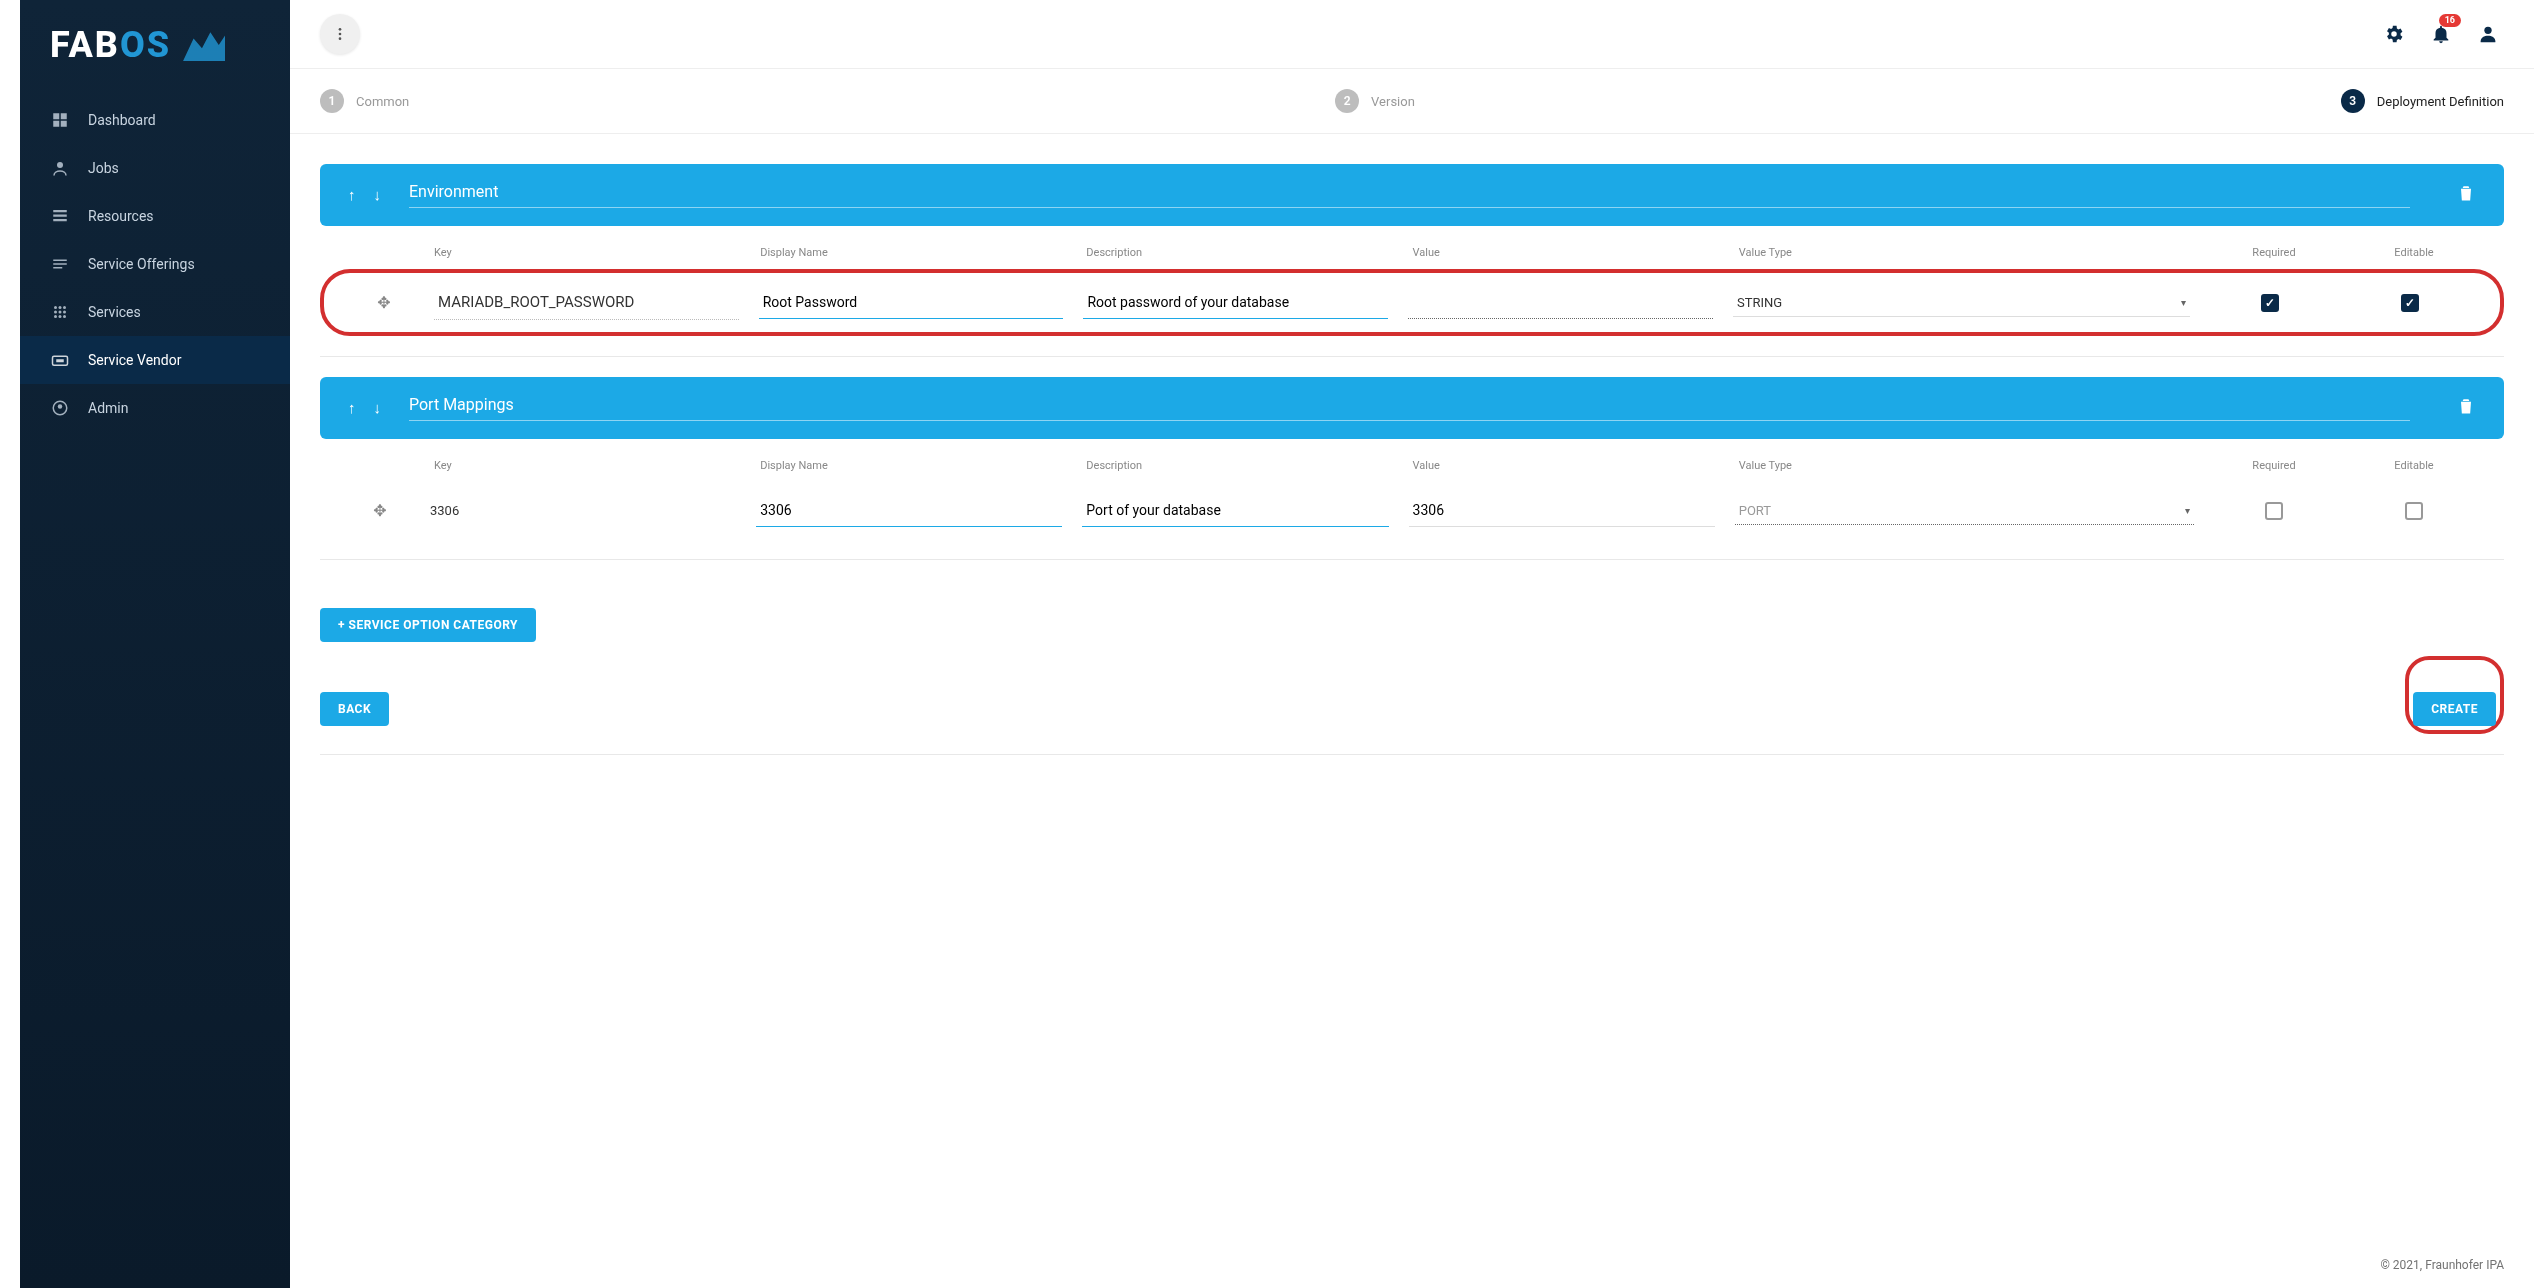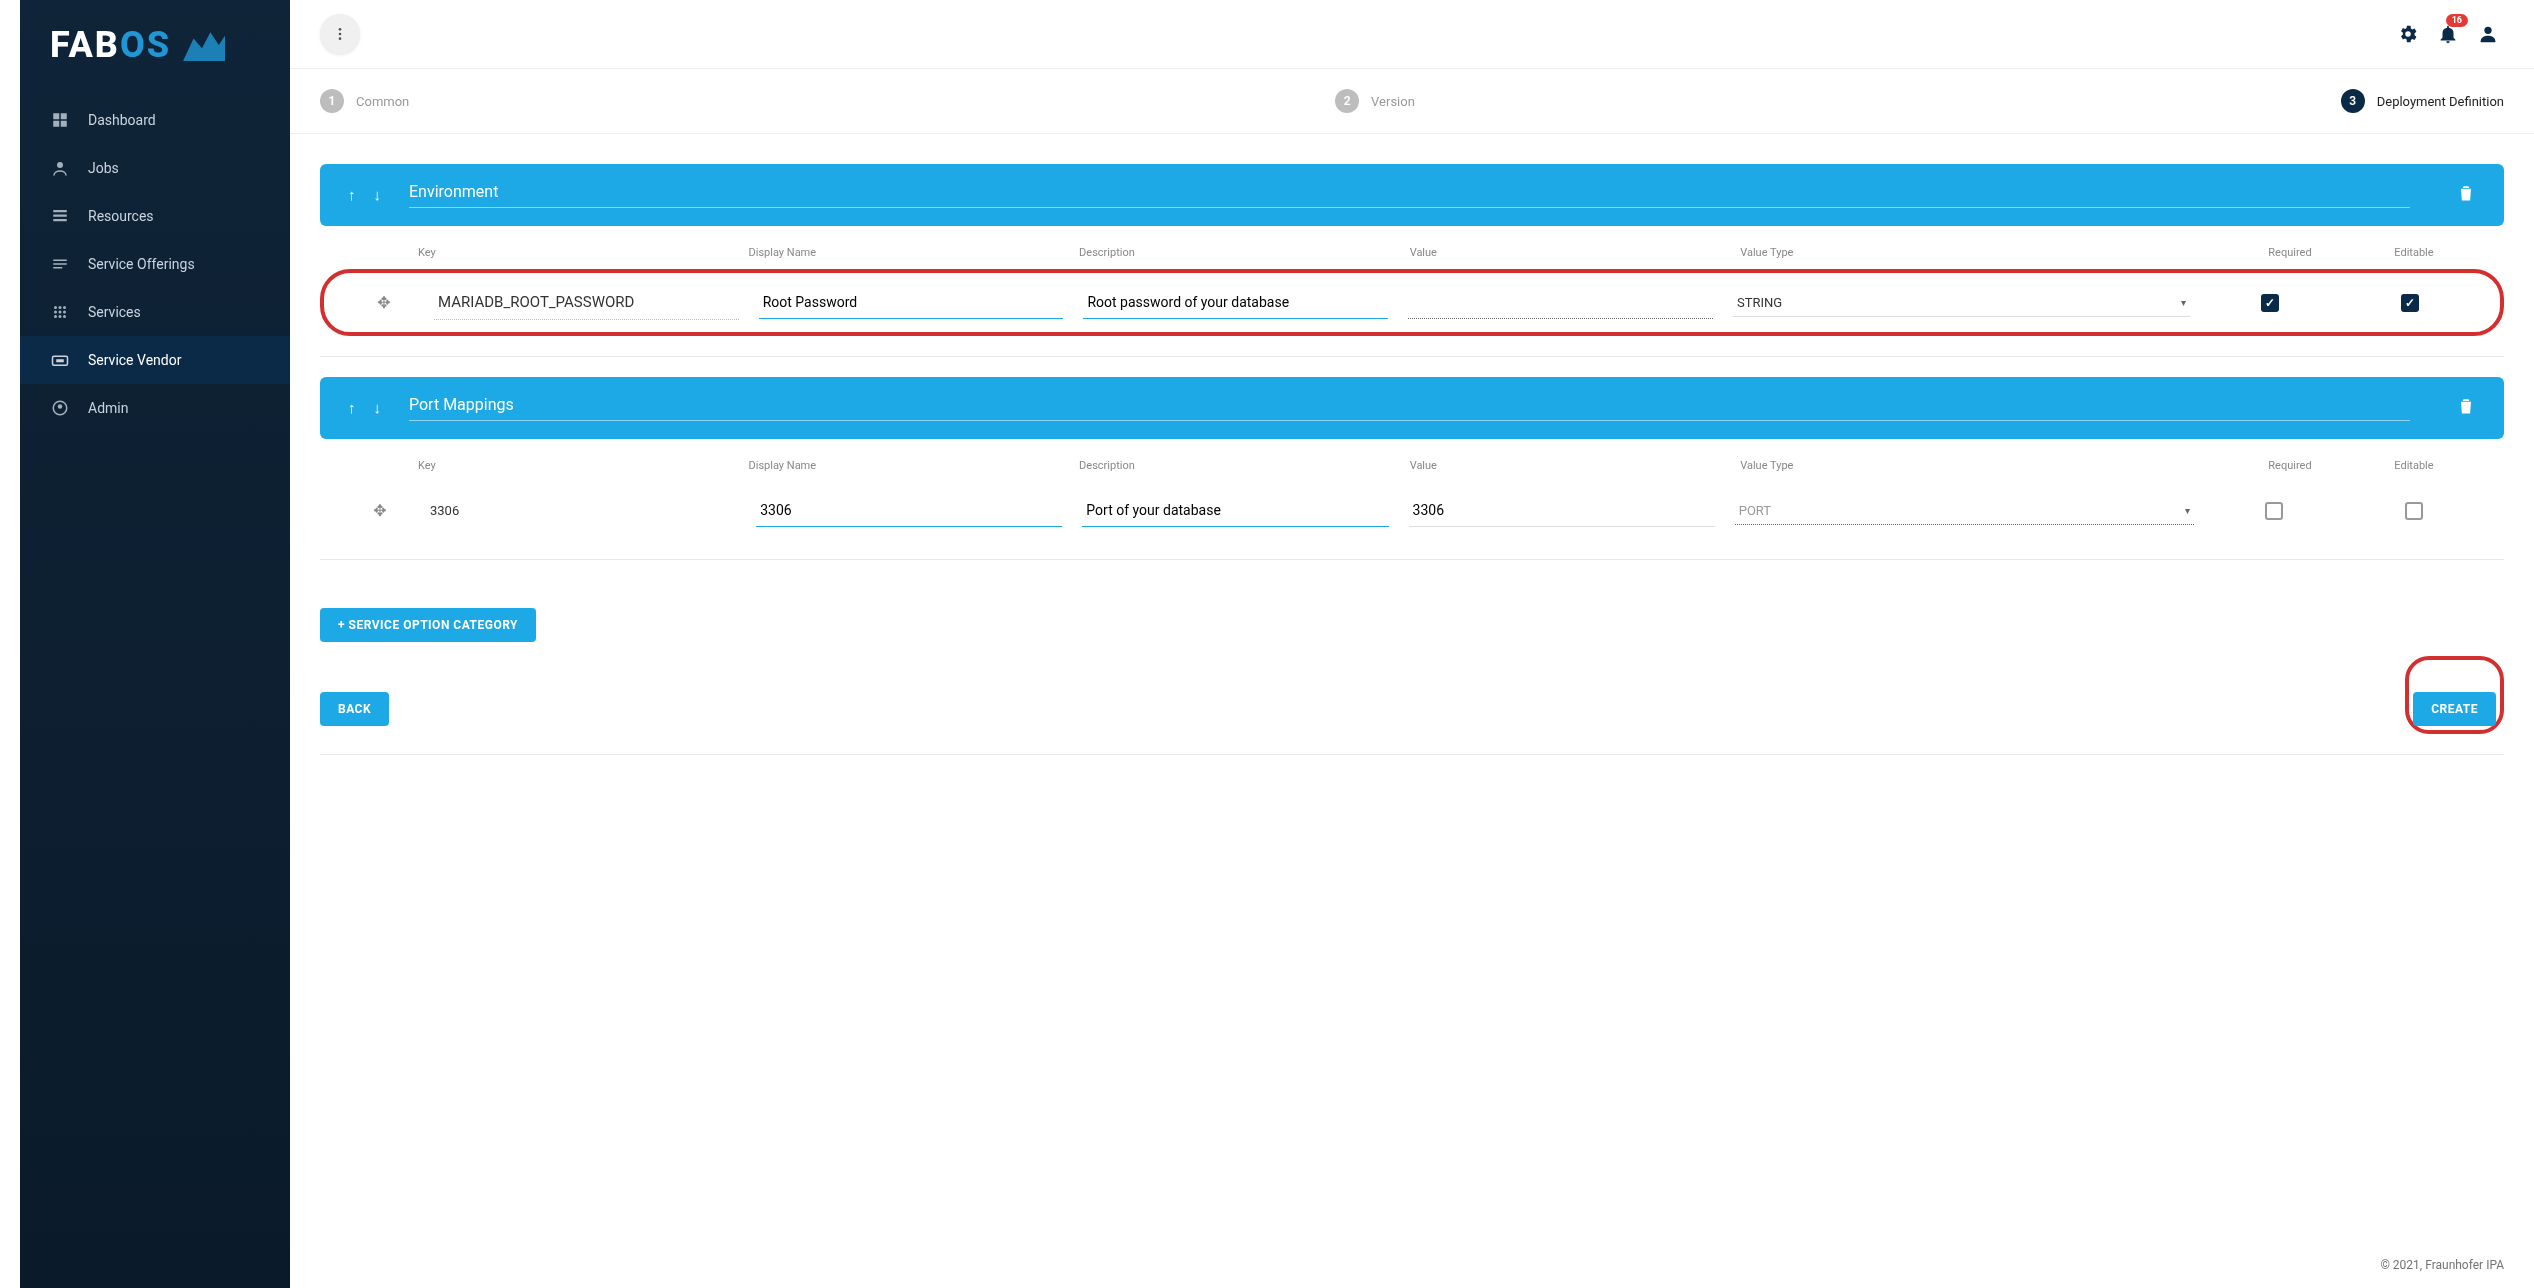--- a/index.html
+++ b/index.html
@@ -9,38 +9,38 @@
 .logo { padding: 24px 30px 30px; display: flex; align-items: center; gap: 12px; }
 .logo-text { font-size: 36px; font-weight: 800; letter-spacing: 2px; }
 .logo-text .fab { color: #fff; }
 .logo-text .os { color: #2196d4; }
 .logo-mark { width: 42px; height: 32px; background: #2196d4; opacity: 0.8; clip-path: polygon(0% 100%, 25% 30%, 45% 60%, 65% 10%, 85% 50%, 100% 20%, 100% 100%); }
 .nav { list-style: none; }
 .nav-item { display: flex; align-items: center; gap: 18px; padding: 14px 30px; font-size: 14px; cursor: pointer; color: #c8d4e0; }
 .nav-item.active { background: #0a2a48; color: #fff; }
 .nav-icon { width: 20px; height: 20px; display: inline-flex; align-items: center; justify-content: center; opacity: 0.8; }
 .main { flex: 1; display: flex; flex-direction: column; background: #fff; min-width: 0; }
-.topbar { display: flex; align-items: center; padding: 14px 30px; gap: 8px; }
+.topbar { display: flex; align-items: center; padding: 14px 30px; gap: 15px; }
 .more-btn { width: 40px; height: 40px; border-radius: 50%; border: none; background: #f0f0f0; cursor: pointer; display: flex; align-items: center; justify-content: center; box-shadow: 0 1px 3px rgba(0,0,0,0.1); }
 .topbar-spacer { flex: 1; }
 .topbar-icon { width: 32px; height: 32px; display: flex; align-items: center; justify-content: center; cursor: pointer; color: #0a2a48; position: relative; }
 .badge { position: absolute; top: -4px; right: -4px; background: #e53935; color: #fff; border-radius: 10px; font-size: 9px; font-weight: 700; padding: 2px 6px; line-height: 1; }
 .stepper { display: flex; align-items: center; padding: 20px 30px; border-top: 1px solid #eee; border-bottom: 1px solid #eee; }
 .step { display: flex; align-items: center; gap: 12px; }
 .step-num { width: 24px; height: 24px; border-radius: 50%; background: #bdbdbd; color: #fff; display: flex; align-items: center; justify-content: center; font-size: 12px; font-weight: 600; }
 .step.active .step-num { background: #0a2a48; }
 .step-label { font-size: 13px; color: #999; }
 .step.active .step-label { color: #222; }
 .step-gap { flex: 1; }
 .content { padding: 30px; flex: 1; overflow-y: auto; }
 .section-header { background: #1ca9e6; color: #fff; border-radius: 6px; padding: 18px 28px; display: flex; align-items: center; gap: 18px; margin-bottom: 20px; }
 .section-header .arrow { cursor: pointer; font-size: 15px; font-weight: bold; }
 .section-title { font-size: 16px; flex: 1; border-bottom: 1px solid rgba(255,255,255,0.5); margin: 0 28px 0 10px; padding-bottom: 6px; }
 .trash { cursor: pointer; font-size: 18px; }
-.row-labels { display: grid; grid-template-columns: 60px 2fr 2fr 2fr 2fr 3fr 120px 120px; gap: 4px; padding: 0 30px 10px 30px; font-size: 11px; color: #888; }
+.row-labels { display: grid; grid-template-columns: 60px 2fr 2fr 2fr 2fr 3fr 120px 120px; gap: 20px; padding: 0 30px 10px 30px; font-size: 11px; color: #888; }
 .row-labels > div { padding: 0 4px; }
 .row { display: grid; grid-template-columns: 60px 2fr 2fr 2fr 2fr 3fr 120px 120px; gap: 20px; padding: 12px 30px; align-items: center; }
 .row-highlight { border: 4px solid #d32f2f; border-radius: 30px; }
 .drag { color: #888; text-align: center; cursor: grab; font-size: 16px; }
 .cell-input { width: 100%; border: none; border-bottom: 1px solid #1ca9e6; padding: 8px 4px; font-size: 14px; outline: none; background: transparent; }
 .cell-input.plain { border-bottom: 1px solid #ddd; }
 .cell-input.dotted { border-bottom: 1px dotted #666; color: #999; }
 .cell-text { font-size: 15px; padding: 8px 4px; border-bottom: 1px dotted #bbb; }
 .value-type { display: flex; align-items: center; border-bottom: 1px solid #ddd; padding: 6px 4px; justify-content: space-between; }
 .value-type.dotted { border-bottom: 1px dotted #666; color: #999; }

